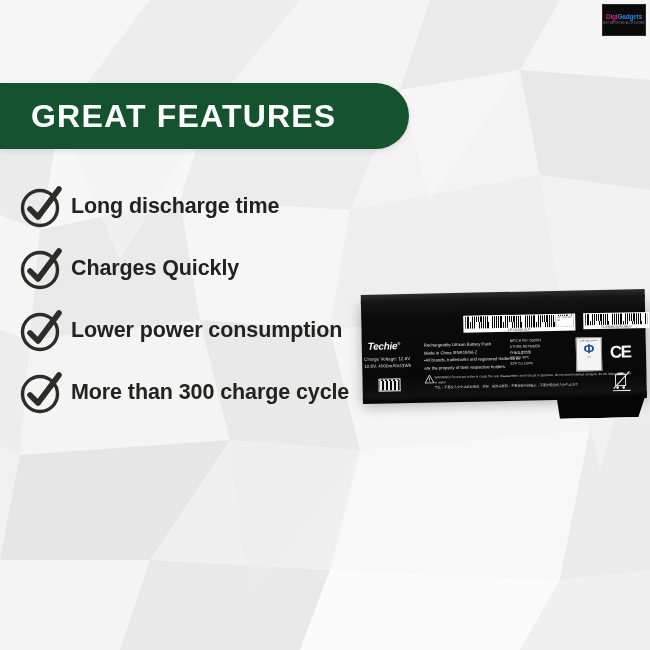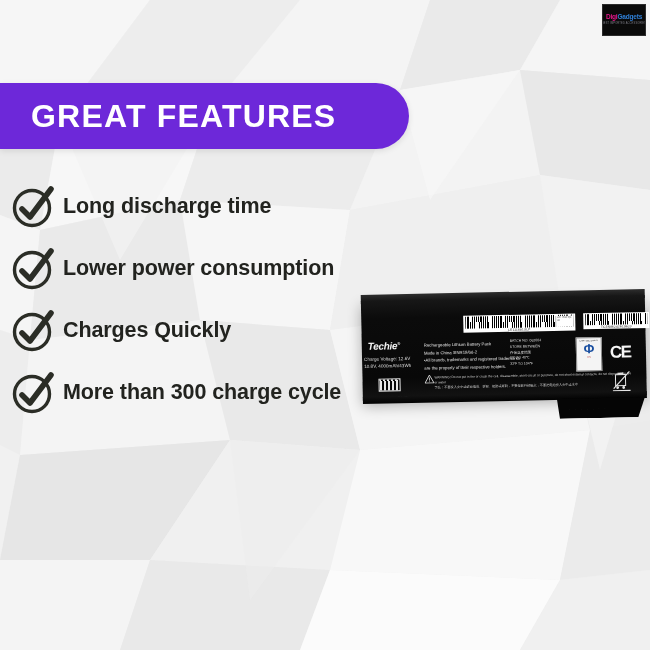--- a/index.html
+++ b/index.html
@@ -48,39 +48,39 @@
     line-height:1;
     margin-top:2px;
     white-space:nowrap;
   }
 
   
   .banner{
     position:absolute;
     left:0;top:83px;
     width:409px;height:66px;
-    background:#6d28d9;
+    background:#14532d;
     border-top-right-radius:33px;
     border-bottom-right-radius:33px;
     display:flex;align-items:center;
     box-shadow:0 2px 6px rgba(0,0,0,.10);
   }
   .banner-title{
     color:#ffffff;
     font-size:32px;
     font-weight:bold;
     letter-spacing:1.2px;
     padding-left:31px;
     line-height:1;
   }
 
   
   .features{
     position:absolute;
-    left:10px;top:176px;
+    left:18px;top:176px;
     width:420px;
   }
   .feature-row{
     display:flex;
     align-items:center;
     height:62px;
   }
   .check-icon{
     width:46px;height:46px;
     flex:0 0 46px;
@@ -323,31 +323,31 @@
       <span class="feature-label">Long discharge time</span>
     </div>
 
     <div class="feature-row">
       <span class="check-icon">
         <svg viewBox="0 0 46 46" aria-hidden="true">
           <circle cx="22" cy="24" r="17.5" fill="none" stroke="#2b2d26" stroke-width="3.4"></circle>
           <path d="M12 25 L20 33 L41 5" fill="none" stroke="#2b2d26" stroke-width="5.6" stroke-linecap="round" stroke-linejoin="round"></path>
         </svg>
       </span>
-      <span class="feature-label">Lower power consumption</span>
+      <span class="feature-label">Charges Quickly</span>
     </div>
 
     <div class="feature-row">
       <span class="check-icon">
         <svg viewBox="0 0 46 46" aria-hidden="true">
           <circle cx="22" cy="24" r="17.5" fill="none" stroke="#2b2d26" stroke-width="3.4"></circle>
           <path d="M12 25 L20 33 L41 5" fill="none" stroke="#2b2d26" stroke-width="5.6" stroke-linecap="round" stroke-linejoin="round"></path>
         </svg>
       </span>
-      <span class="feature-label">Charges Quickly</span>
+      <span class="feature-label">Lower power consumption</span>
     </div>
 
     <div class="feature-row">
       <span class="check-icon">
         <svg viewBox="0 0 46 46" aria-hidden="true">
           <circle cx="22" cy="24" r="17.5" fill="none" stroke="#2b2d26" stroke-width="3.4"></circle>
           <path d="M12 25 L20 33 L41 5" fill="none" stroke="#2b2d26" stroke-width="5.6" stroke-linecap="round" stroke-linejoin="round"></path>
         </svg>
       </span>
       <span class="feature-label">More than 300 charge cycle</span>

